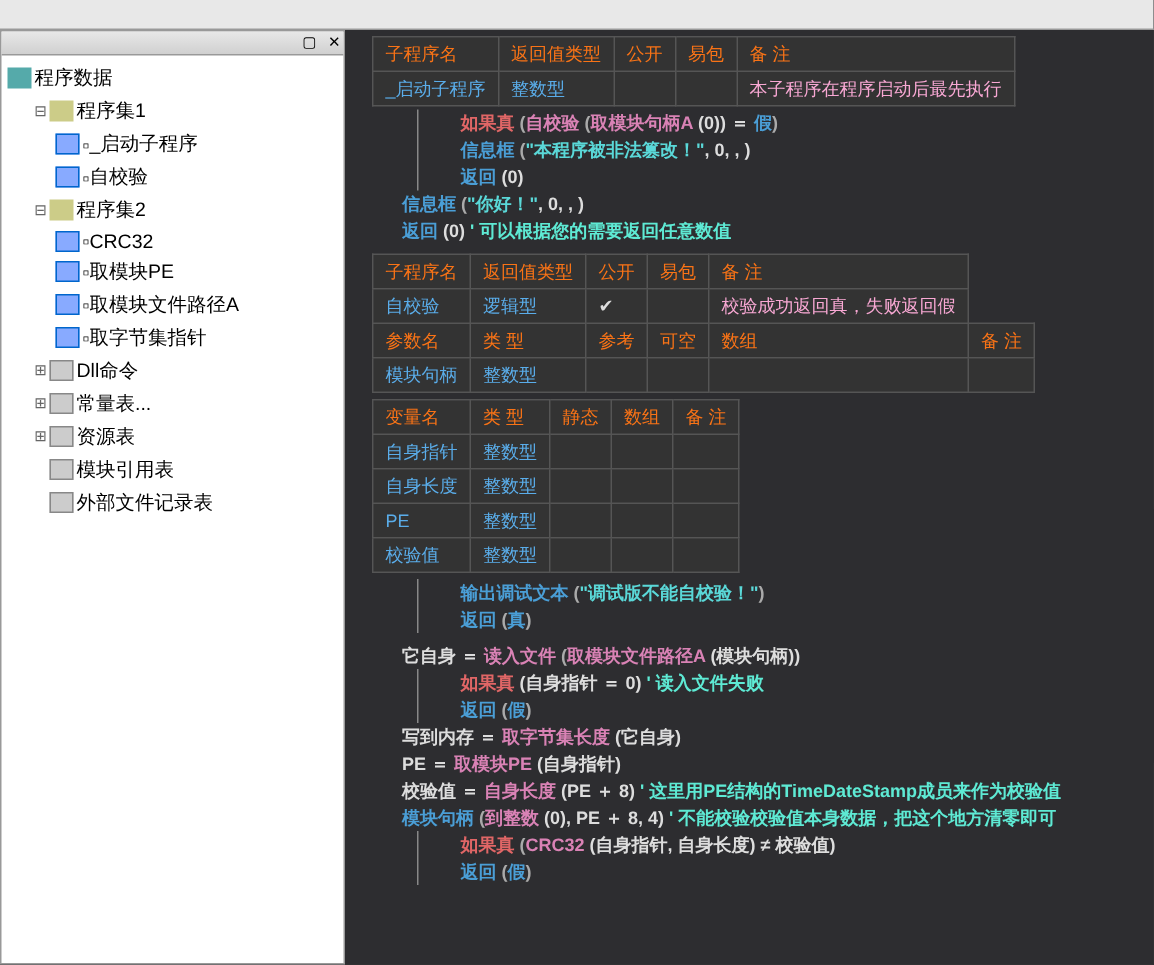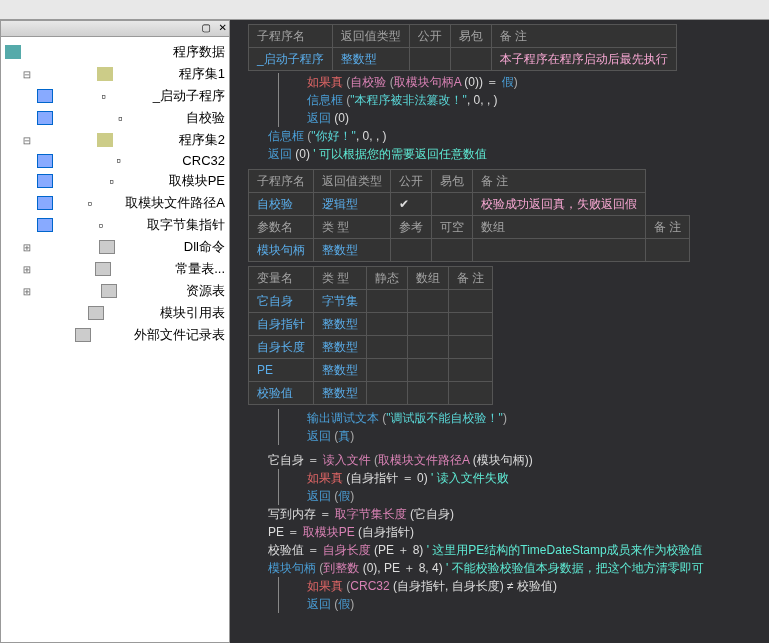--- a/index.html
+++ b/index.html
@@ -4,37 +4,37 @@
 <style>
 * { margin: 0; padding: 0; box-sizing: border-box; font-family: "Microsoft YaHei", SimSun, sans-serif; }
 body { background: #3a3a3a; width: 769px; height: 643px; overflow: hidden; font-size: 12px; }
 .container { display: flex; height: 100%; }
 .toolbar-top { position: absolute; top: 0; left: 0; right: 0; height: 20px; background: #e8e8e8; border-bottom: 1px solid #999; }
 .sidebar { width: 230px; background: #fff; border: 1px solid #999; margin-top: 20px; height: calc(100% - 20px); overflow: auto; }
 .sidebar-header { background: linear-gradient(#e8e8e8, #d0d0d0); height: 16px; border-bottom: 1px solid #999; position: relative; }
 .close-x { position: absolute; right: 2px; top: 1px; font-size: 10px; cursor: pointer; }
 .pin { position: absolute; right: 18px; top: 1px; font-size: 10px; }
 .tree { padding: 4px; font-size: 13px; color: #000; }
-.tree-node { padding: 2px 0; display: flex; align-items: center; white-space: nowrap; justify-content: space-between; }
+.tree-node { padding: 2px 0; display: flex; align-items: center; white-space: nowrap; }
 .tree-toggle { width: 12px; text-align: center; color: #666; font-size: 10px; cursor: pointer; }
 .tree-icon { width: 16px; height: 14px; margin-right: 2px; display: inline-block; }
 .ti-teal { background: #5aa; }
 .ti-yellow { background: #cc8; }
 .ti-blue { background: #8af; border: 1px solid #06c; }
 .ti-gray { background: #ccc; border: 1px solid #888; }
 .indent1 { padding-left: 16px; }
 .indent2 { padding-left: 32px; }
 .code-area { flex: 1; background: #2d2d30; margin-top: 20px; overflow: auto; color: #d4d4d4; padding: 4px; font-size: 12px; line-height: 18px; }
 .tbl { border-collapse: collapse; margin-bottom: 2px; }
 .tbl td { border: 1px solid #555; padding: 2px 8px; background: #333; color: #999; font-size: 12px; white-space: nowrap; }
-.tbl td.hdr { color: #a3a3a3; }
+.tbl td.hdr { color: #f97316; }
 .tbl td.val-blue { color: #5aadea; }
 .tbl td.val-red { color: #f9a8d4; }
 .tbl td.chk { color: #ddd; }
-.code-line { padding-left: 20px; white-space: nowrap; }
+.code-line { padding-left: 20px; white-space: nowrap; font-weight: bold; }
 .c-red { color: #e06666; }
 .c-blue { color: #4a9ed6; }
 .c-green { color: #5eead4; }
 .c-pink { color: #d982b5; }
 .c-cyan { color: #5ad8d8; }
 .c-gray { color: #aaa; }
 .c-white { color: #ddd; }
 .code-wrap { position: relative; margin-left: 14px; }
 .bracket { border-left: 1px solid #888; margin-left: 30px; padding-left: 8px; }
 </style>
@@ -190,27 +190,20 @@
     <table class="tbl" style="margin-top:4px">
       <tbody>
             <tr>
               <td class="hdr">变量名</td>
               <td class="hdr">类 型</td>
               <td class="hdr">静态</td>
               <td class="hdr">数组</td>
               <td class="hdr">备 注</td>
             </tr>
       <tr>
-              <td class="val-blue">它自身</td>
-              <td class="val-blue">字节集</td>
-              <td></td>
-              <td></td>
-              <td></td>
-            </tr>
-      <tr>
               <td class="val-blue">自身指针</td>
               <td class="val-blue">整数型</td>
               <td></td>
               <td></td>
               <td></td>
             </tr>
       <tr>
               <td class="val-blue">自身长度</td>
               <td class="val-blue">整数型</td>
               <td></td>

